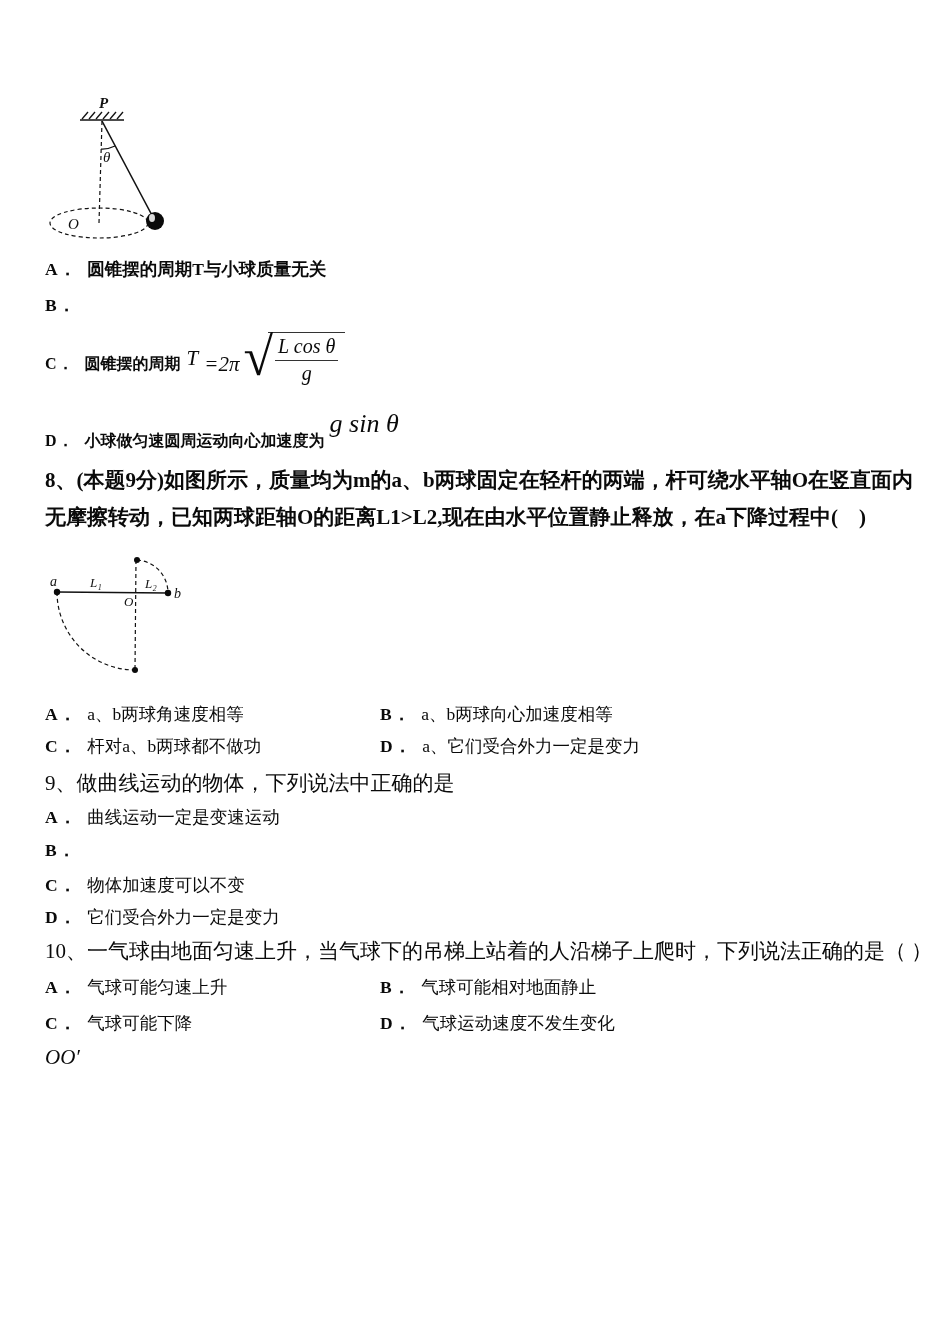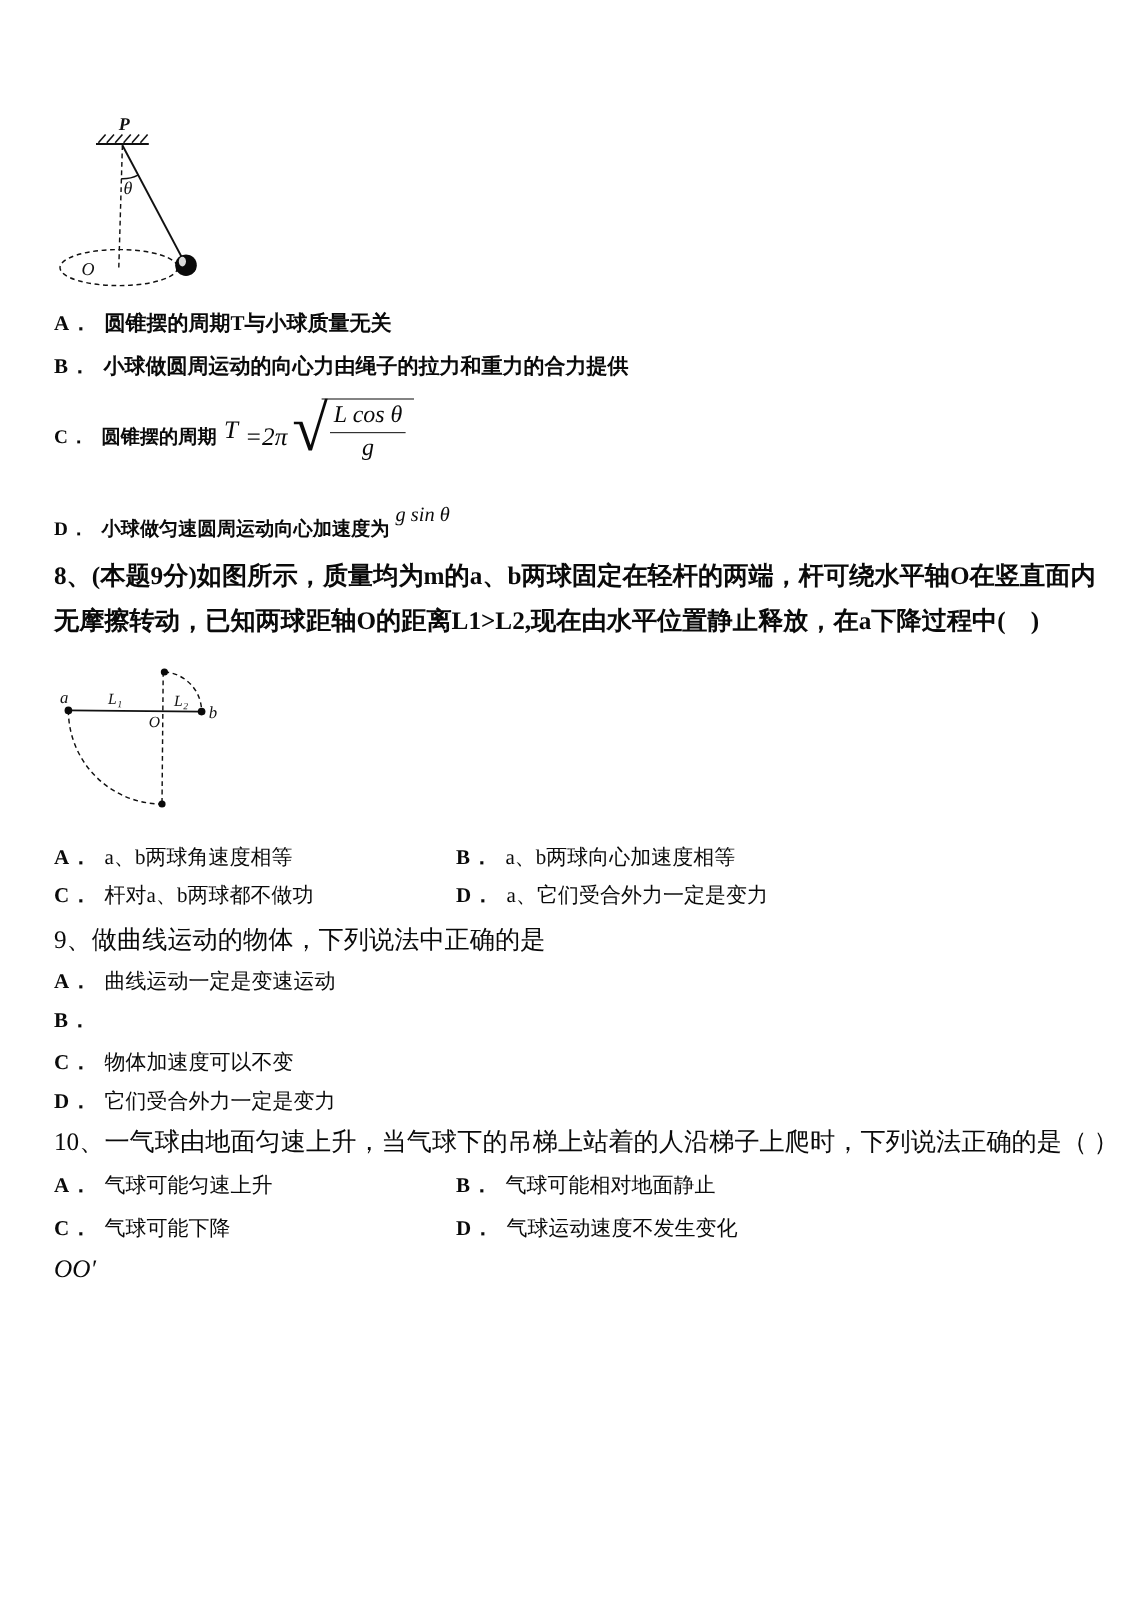--- a/index.html
+++ b/index.html
@@ -29,21 +29,21 @@
   .mformula { display: inline-flex; align-items: center; font-style: italic; font-size: 21px; margin-left: 6px; position: relative; top: -6px; }
   .feq { margin: 13px 4px 0 6px; }
   .sqrt-wrap { display: inline-flex; align-items: center; }
   .radsign { font-style: normal; font-size: 54px; line-height: 1; position: relative; top: -1px; margin-right: -5px; font-weight: 200; }
   .radicand { display: inline-block; border-top: 1.6px solid #333; text-align: center; padding: 2px 7px 0 7px; font-size: 20px; }
   .fnum { display: block; border-bottom: 1.3px solid #333; padding: 0 3px 2px 3px; }
   .fden { display: block; padding-top: 1px; }
 
   
   .formula-row-d { height: 50px; display: flex; align-items: flex-end; padding-bottom: 2px; }
-  .supformula { font-style: italic; font-size: 17px; position: relative; top: -13px; margin-left: 5px; }
+  .supformula { font-style: italic; font-size: 26px; position: relative; top: -13px; margin-left: 5px; }
   .italic { font-style: italic; }
 </style>
 </head>
 <body>
 
 <div class="page">
 
   <svg class="abs" style="left:42px; top:92px;" width="135" height="155" viewBox="0 0 135 155">
     <g stroke="#111" stroke-width="1.3">
       <line x1="38" y1="28" x2="82" y2="28" stroke-width="1.6"></line>
@@ -64,21 +64,20 @@
     <circle cx="113" cy="129" r="9" fill="#0a0a0a"></circle>
     <ellipse cx="110" cy="126" rx="3" ry="4" fill="#ffffff" opacity="0.85"></ellipse>
   </svg>
 
   <div class="abs row" style="top:254px">
     <span class="olabel">A．</span>
     <span class="boldtext">圆锥摆的周期T与小球质量无关</span>
   </div>
   <div class="abs row" style="top:290px">
     <span class="olabel">B．</span>
-    <span class="boldtext">小球做圆周运动的向心力由绳子的拉力和重力的合力提供</span>
   </div>
   <div class="abs formula-row" style="top:328px">
     <span class="olabel">C．</span>
     <span class="boldtext">圆锥摆的周期</span>
     <span class="mformula">
       <span>T</span>
       <span class="feq">=2π</span>
       <span class="sqrt-wrap">
         <span class="radsign">√</span>
         <span class="radicand">

